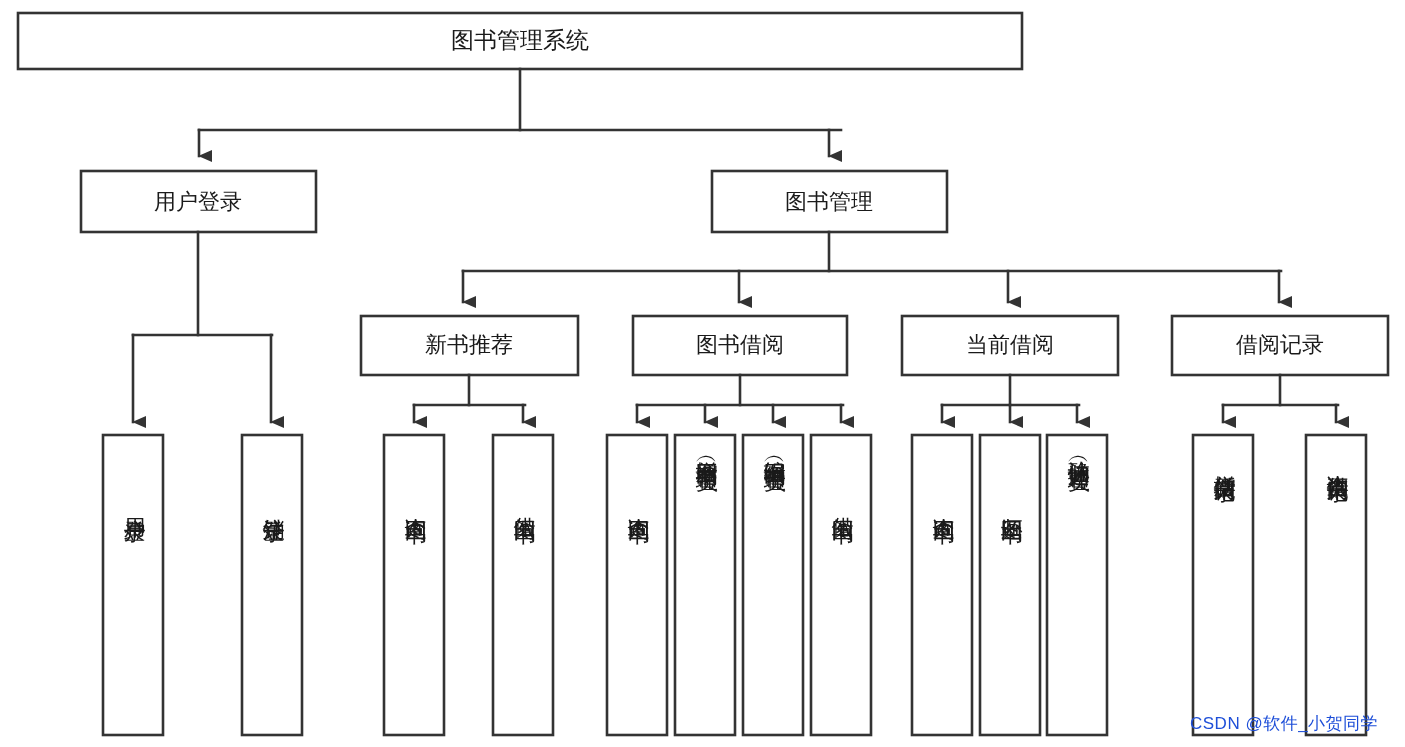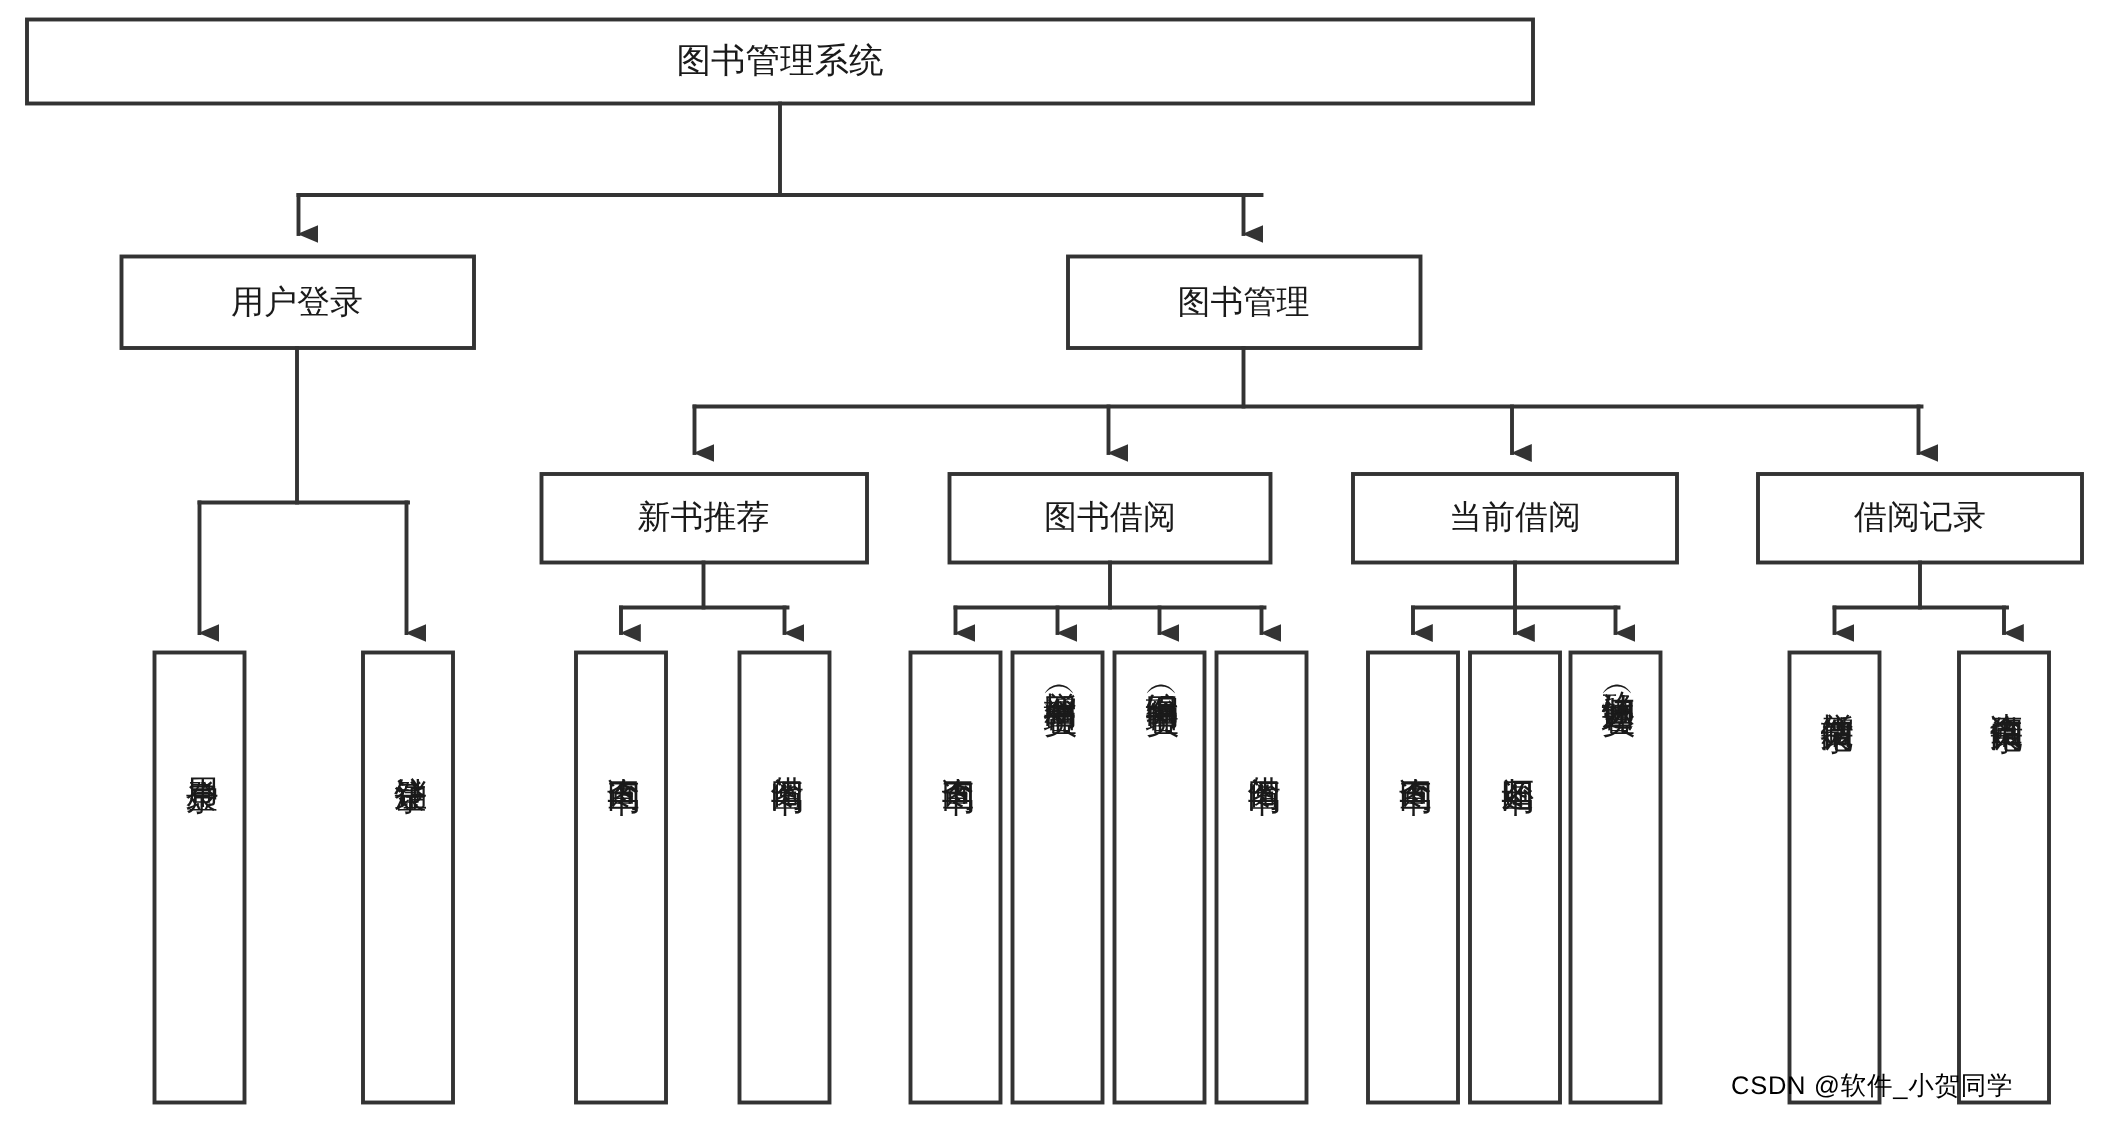--- a/index.html
+++ b/index.html
@@ -60,25 +60,25 @@
     font-size: 22px;
     line-height: 1.08;
     color: #1a1a1a;
     letter-spacing: 1.5px;
     text-align: left;
     white-space: nowrap;
     pointer-events: none;
   }
   .watermark {
     position: absolute;
-    left: 1154px;
+    left: 1190px;
     top: 712px;
     font-family: "Liberation Sans", "DejaVu Sans", sans-serif;
     font-size: 17px;
-    color: #000000;
+    color: #1d4ed8;
     white-space: nowrap;
     letter-spacing: 0.5px;
   }
 </style>
 </head>
 <body>
 
 <div id="diagram-root">
 
   <svg class="diagram-svg" viewBox="0 0 1405 747">

